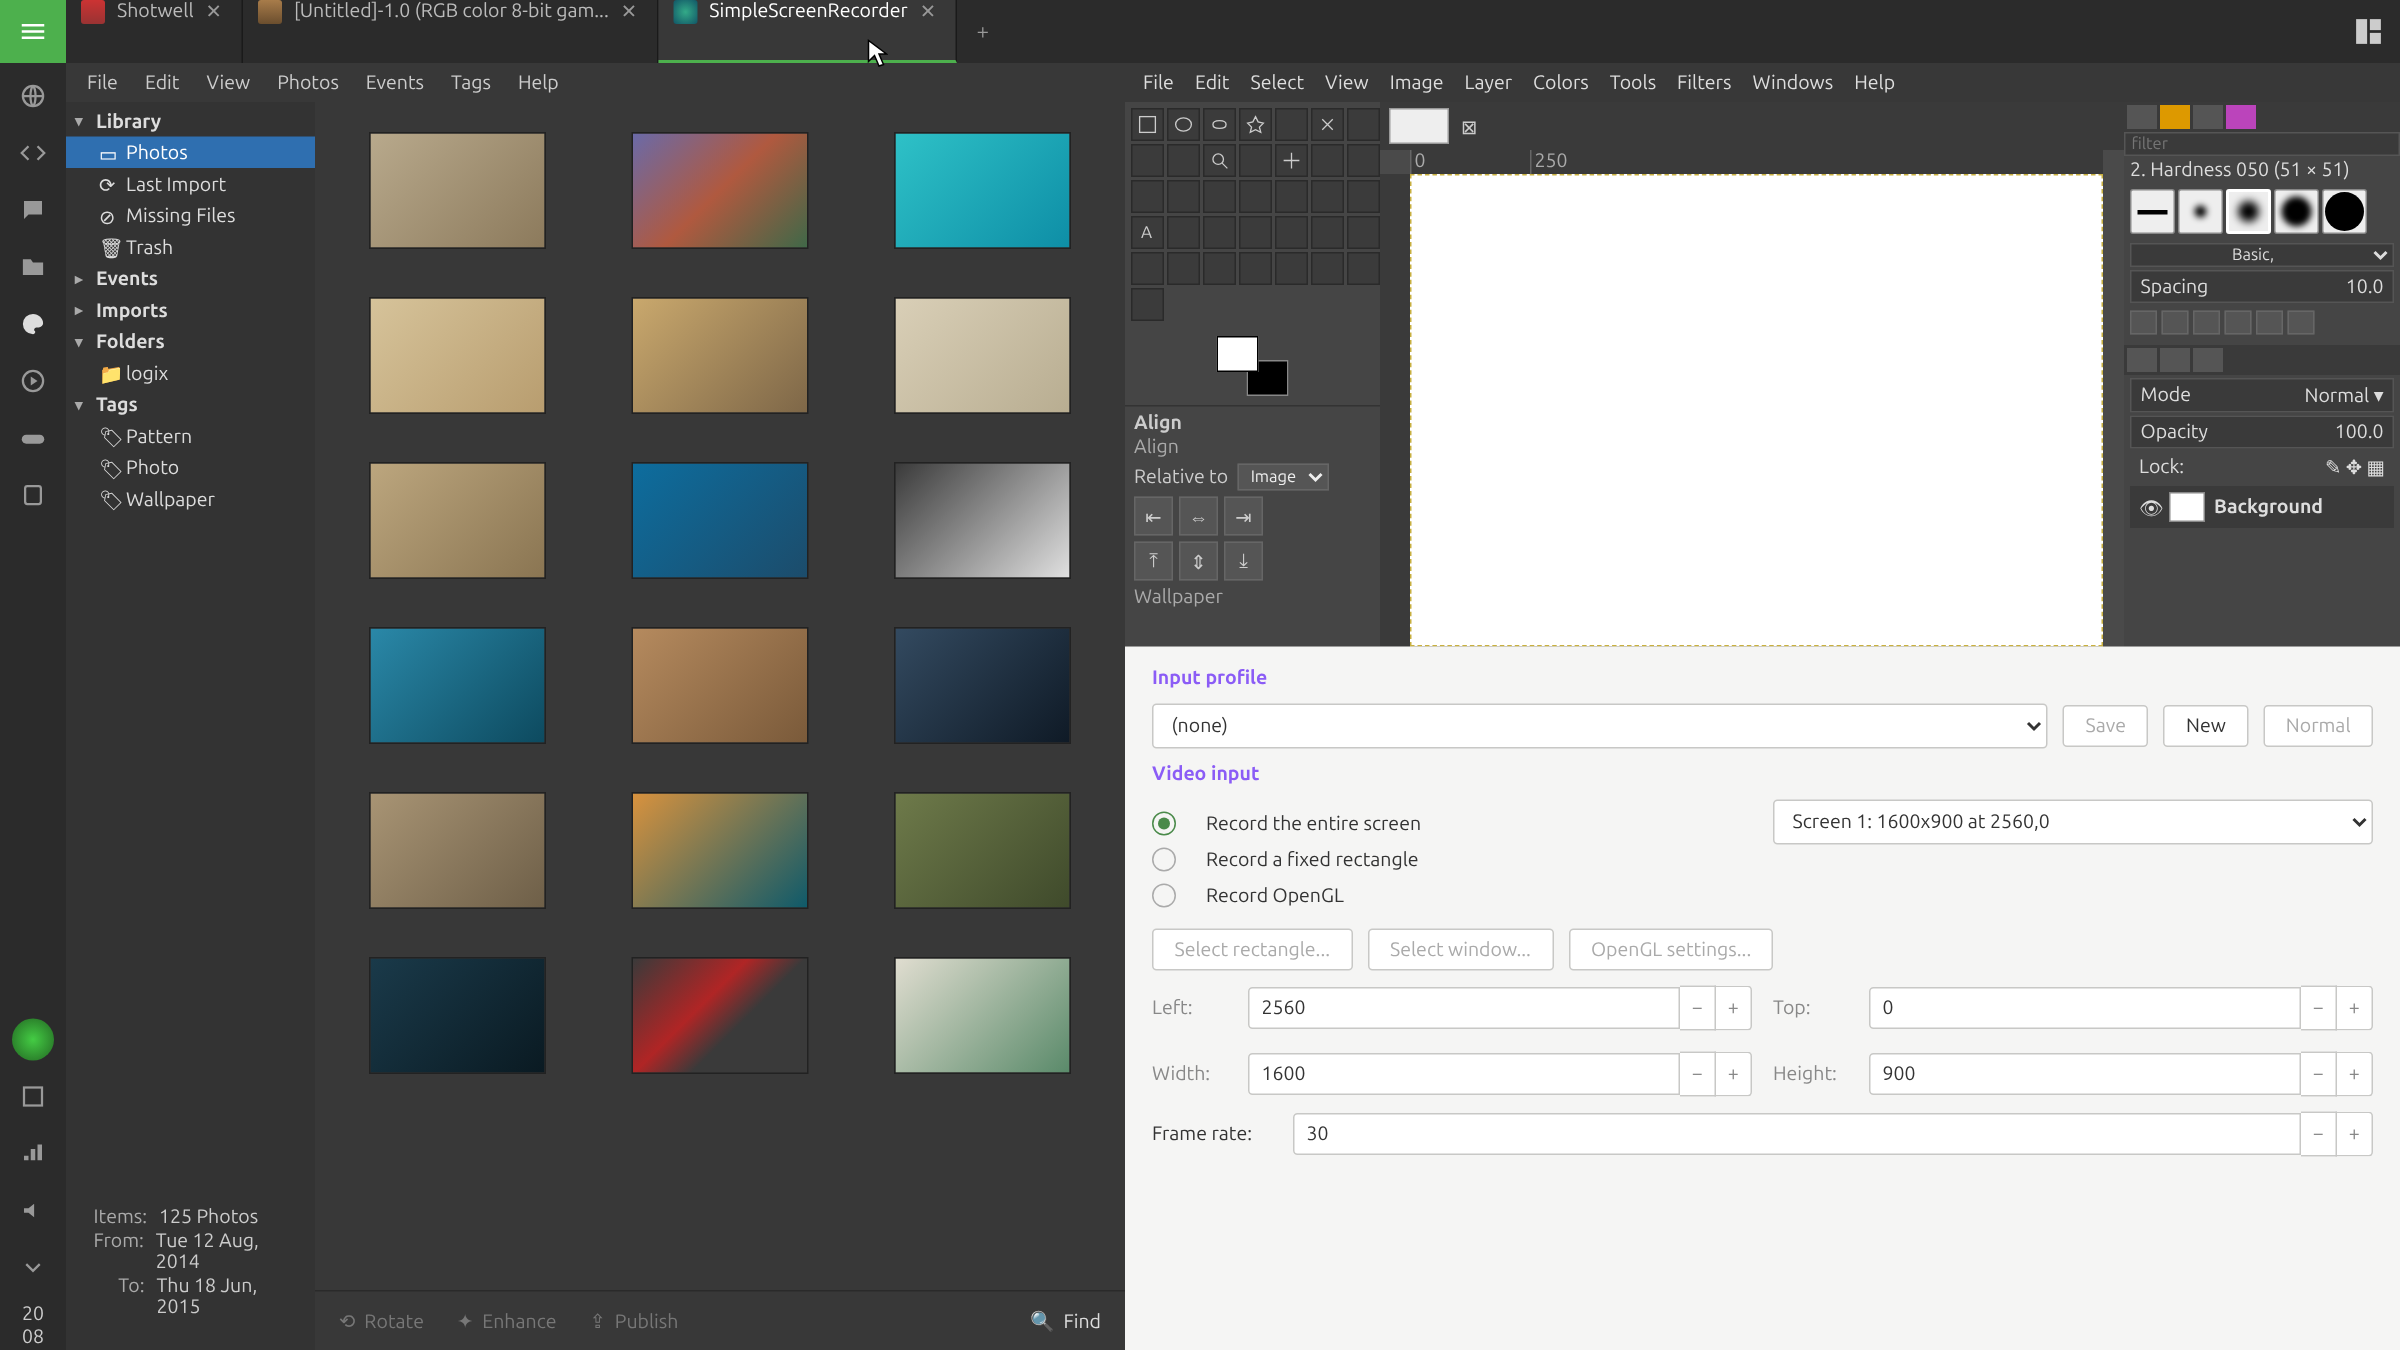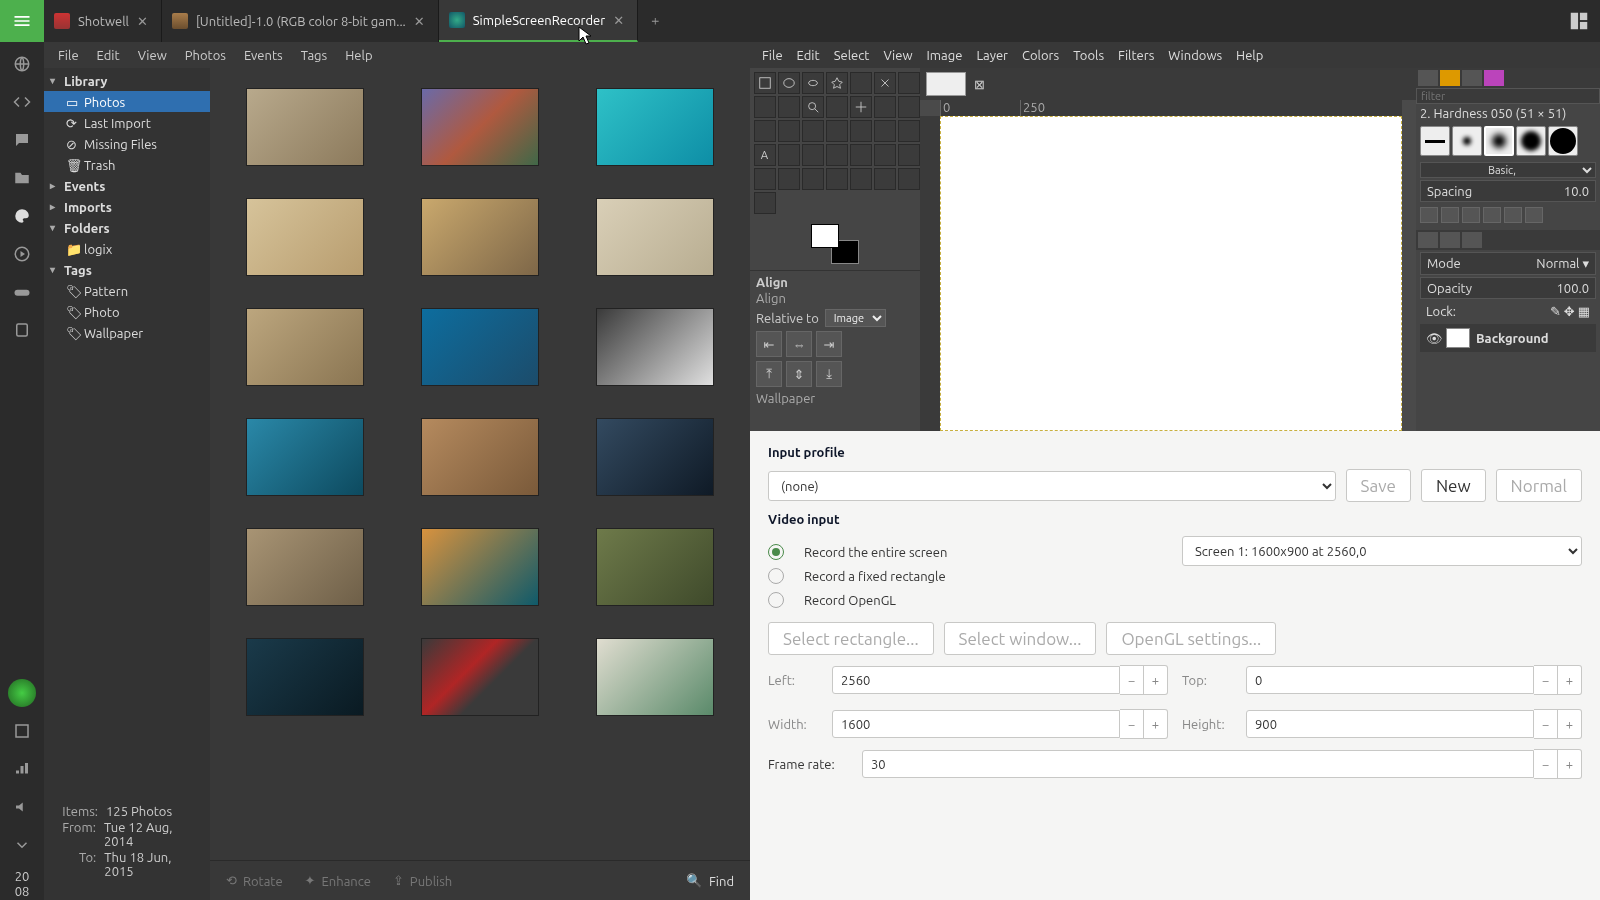--- a/index.html
+++ b/index.html
@@ -2,21 +2,21 @@
 <html><head>
 <meta charset="utf-8">
 <style>
 * { margin: 0; padding: 0; box-sizing: border-box; font-family: Ubuntu, "Segoe UI", sans-serif; font-size: 13px; }
 body { background: #383838; color: #ddd; width: 1600px; height: 900px; overflow: hidden; position: relative; }
 
 
 .tabbar { height: 42px; background: #2b2b2b; display: flex; align-items: stretch; padding-left: 44px; position: relative; }
 .menu-btn { position: absolute; left: 0; top: 0; width: 44px; height: 42px; background: #4db04d; display: flex; align-items: center; justify-content: center; }
 .menu-btn svg { width: 20px; height: 20px; fill: #fff; }
-.tab { display: flex; align-items: center; padding: 0 10px; gap: 8px; border-right: 1px solid #1a1a1a; color: #bbb; min-width: 0; cursor: pointer; }
+.tab { display: flex; padding: 0 10px; gap: 8px; border-right: 1px solid #1a1a1a; color: #bbb; min-width: 0; cursor: pointer; }
 .tab.active { background: #383838; border-bottom: 2px solid #4db04d; color: #fff; }
 .tab .tabicon { width: 16px; height: 16px; background: #777; border-radius: 2px; flex-shrink: 0; }
 .tab .tabtitle { white-space: nowrap; overflow: hidden; text-overflow: ellipsis; max-width: 230px; }
 .tab .close { width: 14px; height: 14px; color: #999; }
 .newtab { width: 34px; display: flex; align-items: center; justify-content: center; color: #999; }
 .layout-toggle { position: absolute; right: 10px; top: 10px; width: 22px; height: 22px; }
 
 
 .activity { position: absolute; left: 0; top: 42px; bottom: 0; width: 44px; background: #2b2b2b; display: flex; flex-direction: column; align-items: center; padding-top: 8px; gap: 10px; }
 .activity .aicon { width: 28px; height: 28px; display: flex; align-items: center; justify-content: center; color: #999; border-radius: 4px; }
@@ -104,24 +104,24 @@
 .gr-select { margin: 2px 4px; }
 .gr-select select { width: 100%; background: #3a3a3a; color: #ddd; border: 1px solid #555; font-size: 11px; text-align: center; }
 .gr-iconrow { display: flex; gap: 3px; padding: 3px 4px; }
 .gr-iconrow .gi { width: 18px; height: 16px; background: #555; border: 1px solid #666; }
 .layer-row { display: flex; align-items: center; gap: 6px; padding: 4px 6px; background: #3a3a3a; margin: 2px 4px; }
 .layer-row .eye { width: 14px; height: 14px; }
 .layer-row .lthumb { width: 24px; height: 20px; background: #fff; border: 1px solid #888; }
 
 
 .ssr { position: absolute; left: 750px; top: 431px; right: 0; bottom: 0; background: #f5f5f4; color: #333; padding: 14px 18px; font-size: 13px; }
-.ssr h4 { font-size: 13px; font-weight: bold; margin-bottom: 10px; color: #0f172a; }
+.ssr h4 { font-size: 13px; font-weight: bold; margin-bottom: 10px; color: #8b5cf6; }
 .ssr .row { display: flex; align-items: center; gap: 10px; margin-bottom: 10px; }
 .ssr select, .ssr input[type=text] { background: #fff; border: 1px solid #c8c8c6; border-radius: 3px; padding: 6px 8px; font-size: 13px; color: #333; }
-.ssr button { background: #fff; border: 1px solid #c8c8c6; border-radius: 3px; padding: 6px 14px; font-size: 17px; color: #333; }
+.ssr button { background: #fff; border: 1px solid #c8c8c6; border-radius: 3px; padding: 6px 14px; font-size: 13px; color: #333; }
 .ssr button:disabled, .ssr .disabled { color: #aaa; }
 .ssr .radio { display: flex; align-items: center; gap: 20px; margin: 8px 0; }
 .ssr .rbullet { width: 16px; height: 16px; border: 1px solid #aaa; border-radius: 50%; display: flex; align-items: center; justify-content: center; }
 .ssr .rbullet.on { border-color: #4a8a4a; }
 .ssr .rbullet.on::after { content: ""; width: 8px; height: 8px; background: #4a8a4a; border-radius: 50%; }
 .ssr .twocol { display: grid; grid-template-columns: 1fr 1fr; gap: 14px; align-items: center; }
 .ssr .field { display: flex; align-items: center; gap: 8px; }
 .ssr .field label { width: 56px; color: #888; }
 .ssr .spin { display: flex; align-items: center; flex: 1; }
 .ssr .spin input { flex: 1; border-radius: 3px 0 0 3px; }

